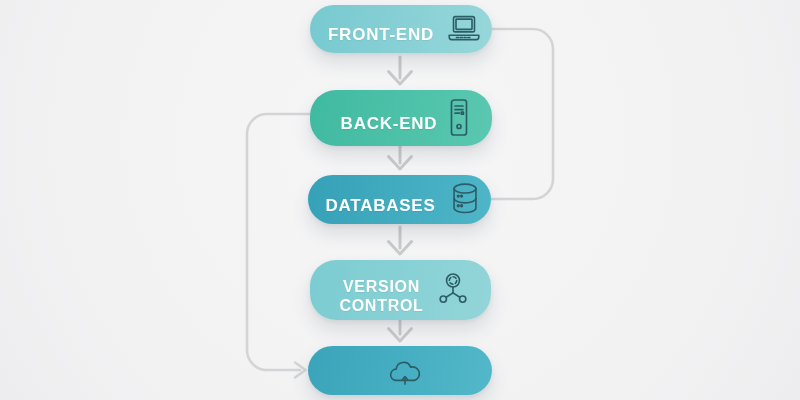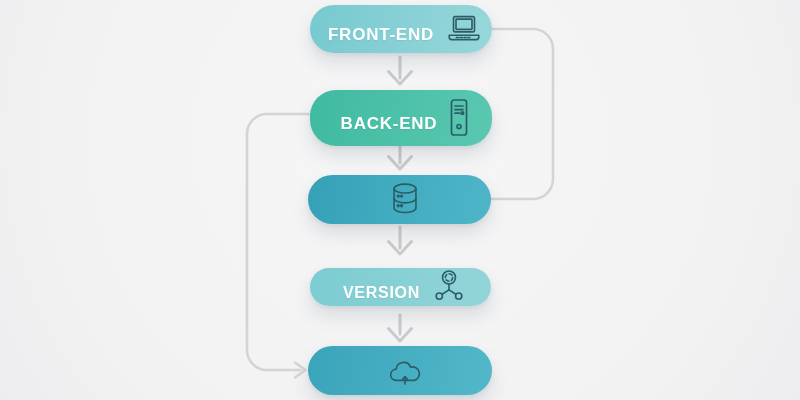--- a/index.html
+++ b/index.html
@@ -83,36 +83,38 @@
         <line x1="8" y1="8" x2="16" y2="8"></line>
         <line x1="8" y1="11.6" x2="16" y2="11.6"></line>
         <line x1="8" y1="15.2" x2="12.5" y2="15.2"></line>
         <rect x="14.4" y="14.2" width="2" height="2"></rect>
         <circle cx="12" cy="28.5" r="2"></circle>
       </svg>
     </span>
   </div>
 
   <div class="pill" style="left: 308px; top: 175px; width: 183px; height: 49px; background: linear-gradient(100deg, rgb(53, 161, 183), rgb(79, 182, 200));">
+    <span class="label">DATABASES</span>
     <span class="icon">
       <svg width="38" height="37" viewBox="0 0 40 38" stroke-width="1.7">
         <ellipse cx="20" cy="7.5" rx="11.5" ry="4.7"></ellipse>
         <path d="M8.5 7.5 V28 c0 2.6 5.15 4.7 11.5 4.7 s11.5 -2.1 11.5 -4.7 V7.5"></path>
         <path d="M8.5 17.8 c0 2.6 5.15 4.7 11.5 4.7 s11.5 -2.1 11.5 -4.7"></path>
         <circle cx="12.9" cy="15.4" r="0.9" fill="currentColor"></circle>
         <circle cx="16.4" cy="15.4" r="0.9" fill="currentColor"></circle>
         <circle cx="12.9" cy="25.6" r="0.9" fill="currentColor"></circle>
         <circle cx="16.4" cy="25.6" r="0.9" fill="currentColor"></circle>
       </svg>
     </span>
   </div>
 
-  <div class="pill" style="left: 310px; top: 268px; width: 181px; height: 38px; background: linear-gradient(100deg, rgb(123, 204, 210), rgb(147, 213, 216));">
+  <div class="pill" style="left: 310px; top: 260px; width: 181px; height: 60px; background: linear-gradient(100deg, rgb(123, 204, 210), rgb(147, 213, 216));">
     <span class="label two-line">
       <span>VERSION</span>
+      <span>CONTROL</span>
     </span>
     <span class="icon">
       <svg width="38" height="40" viewBox="0 0 40 40" stroke-width="1.7">
         <circle cx="20" cy="10" r="6.8"></circle>
         <circle cx="20" cy="10" r="3.9" stroke-dasharray="3.4 2.6"></circle>
         <line x1="20" y1="16.8" x2="20" y2="23"></line>
         <path d="M20 23 L12.8 27.6"></path>
         <path d="M20 23 L27.2 27.6"></path>
         <circle cx="9.8" cy="29.6" r="3.3"></circle>
         <circle cx="30.2" cy="29.6" r="3.3"></circle>

